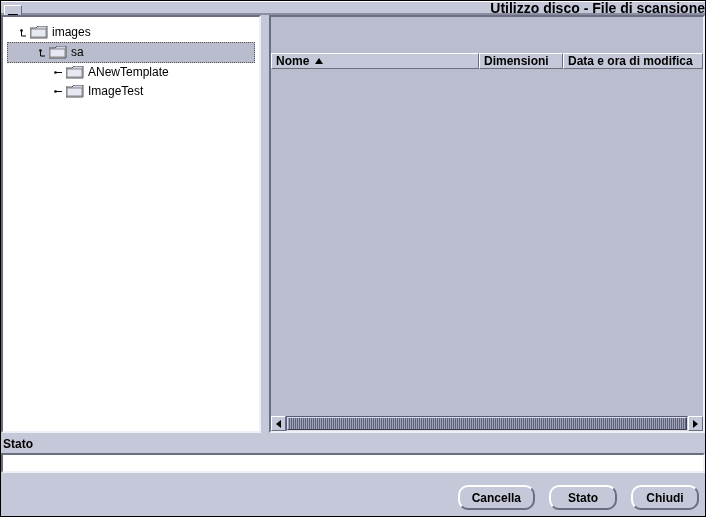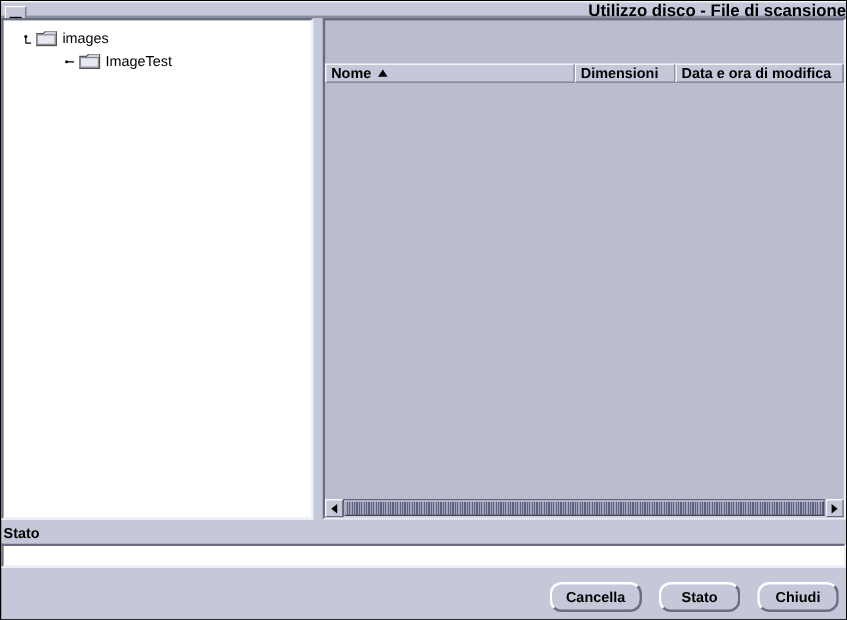--- a/index.html
+++ b/index.html
@@ -253,21 +253,54 @@
             </span>
             <span class="folder-icon">
               <svg width="18" height="13" viewBox="0 0 18 13">
                 <path d="M0 2 L6 2 L8 0 L17 0 L17 12 L0 12 Z" fill="#cfd3e2" stroke="#555"></path>
                 <rect x="1" y="3" width="15" height="8" fill="#e6e8f2" stroke="#888"></rect>
               </svg>
             </span>
             <span class="label">images</span>
           </div>
 
-
+          <div class="tree-row selected">
+            <span class="tree-indent" style="width:22px"></span>
+            <span class="tree-toggle">
+              <svg width="9" height="9" viewBox="0 0 9 9">
+                <circle cx="4.5" cy="2.5" r="1.3" fill="#000"></circle>
+                <line x1="4.5" y1="2.5" x2="4.5" y2="8" stroke="#000" stroke-width="1"></line>
+                <line x1="4.5" y1="8" x2="9" y2="8" stroke="#000" stroke-width="1"></line>
+              </svg>
+            </span>
+            <span class="folder-icon">
+              <svg width="18" height="13" viewBox="0 0 18 13">
+                <path d="M0 2 L6 2 L8 0 L17 0 L17 12 L0 12 Z" fill="#cfd3e2" stroke="#555"></path>
+                <rect x="1" y="3" width="15" height="8" fill="#e6e8f2" stroke="#888"></rect>
+              </svg>
+            </span>
+            <span class="label">sa</span>
+          </div>
+
+          <div class="tree-row">
+            <span class="tree-indent" style="width:40px"></span>
+            <span class="tree-toggle">
+              <svg width="9" height="9" viewBox="0 0 9 9">
+                <circle cx="2.5" cy="4.5" r="1.3" fill="#000"></circle>
+                <line x1="2.5" y1="4.5" x2="9" y2="4.5" stroke="#000" stroke-width="1"></line>
+              </svg>
+            </span>
+            <span class="folder-icon">
+              <svg width="18" height="13" viewBox="0 0 18 13">
+                <path d="M0 2 L6 2 L8 0 L17 0 L17 12 L0 12 Z" fill="#cfd3e2" stroke="#555"></path>
+                <rect x="1" y="3" width="15" height="8" fill="#e6e8f2" stroke="#888"></rect>
+              </svg>
+            </span>
+            <span class="label">ANewTemplate</span>
+          </div>
 
           <div class="tree-row">
             <span class="tree-indent" style="width:40px"></span>
             <span class="tree-toggle">
               <svg width="9" height="9" viewBox="0 0 9 9">
                 <circle cx="2.5" cy="4.5" r="1.3" fill="#000"></circle>
                 <line x1="2.5" y1="4.5" x2="9" y2="4.5" stroke="#000" stroke-width="1"></line>
               </svg>
             </span>
             <span class="folder-icon">

